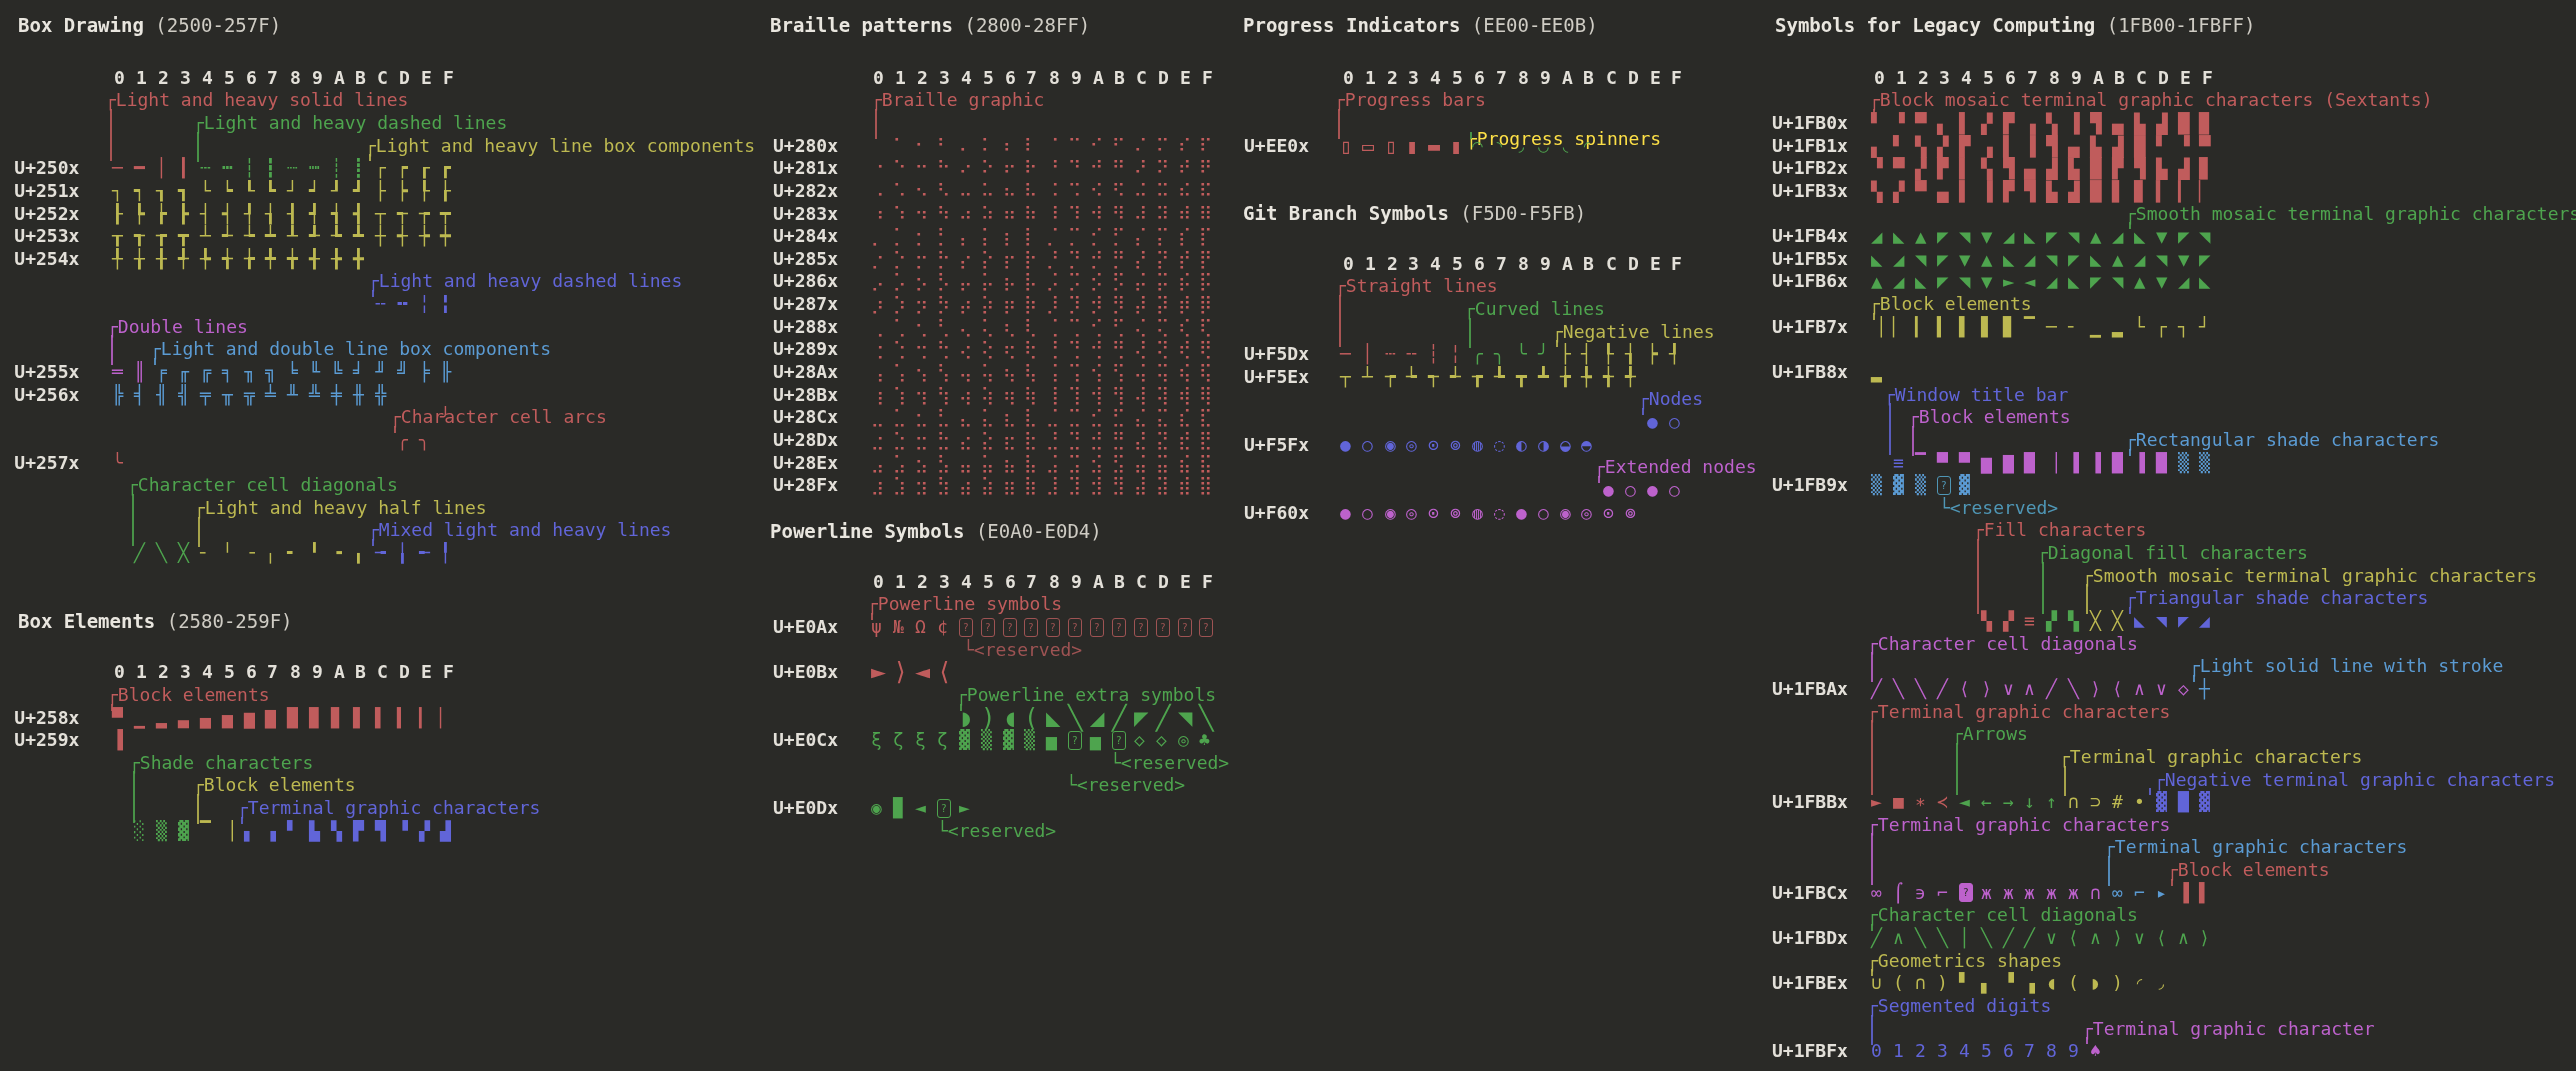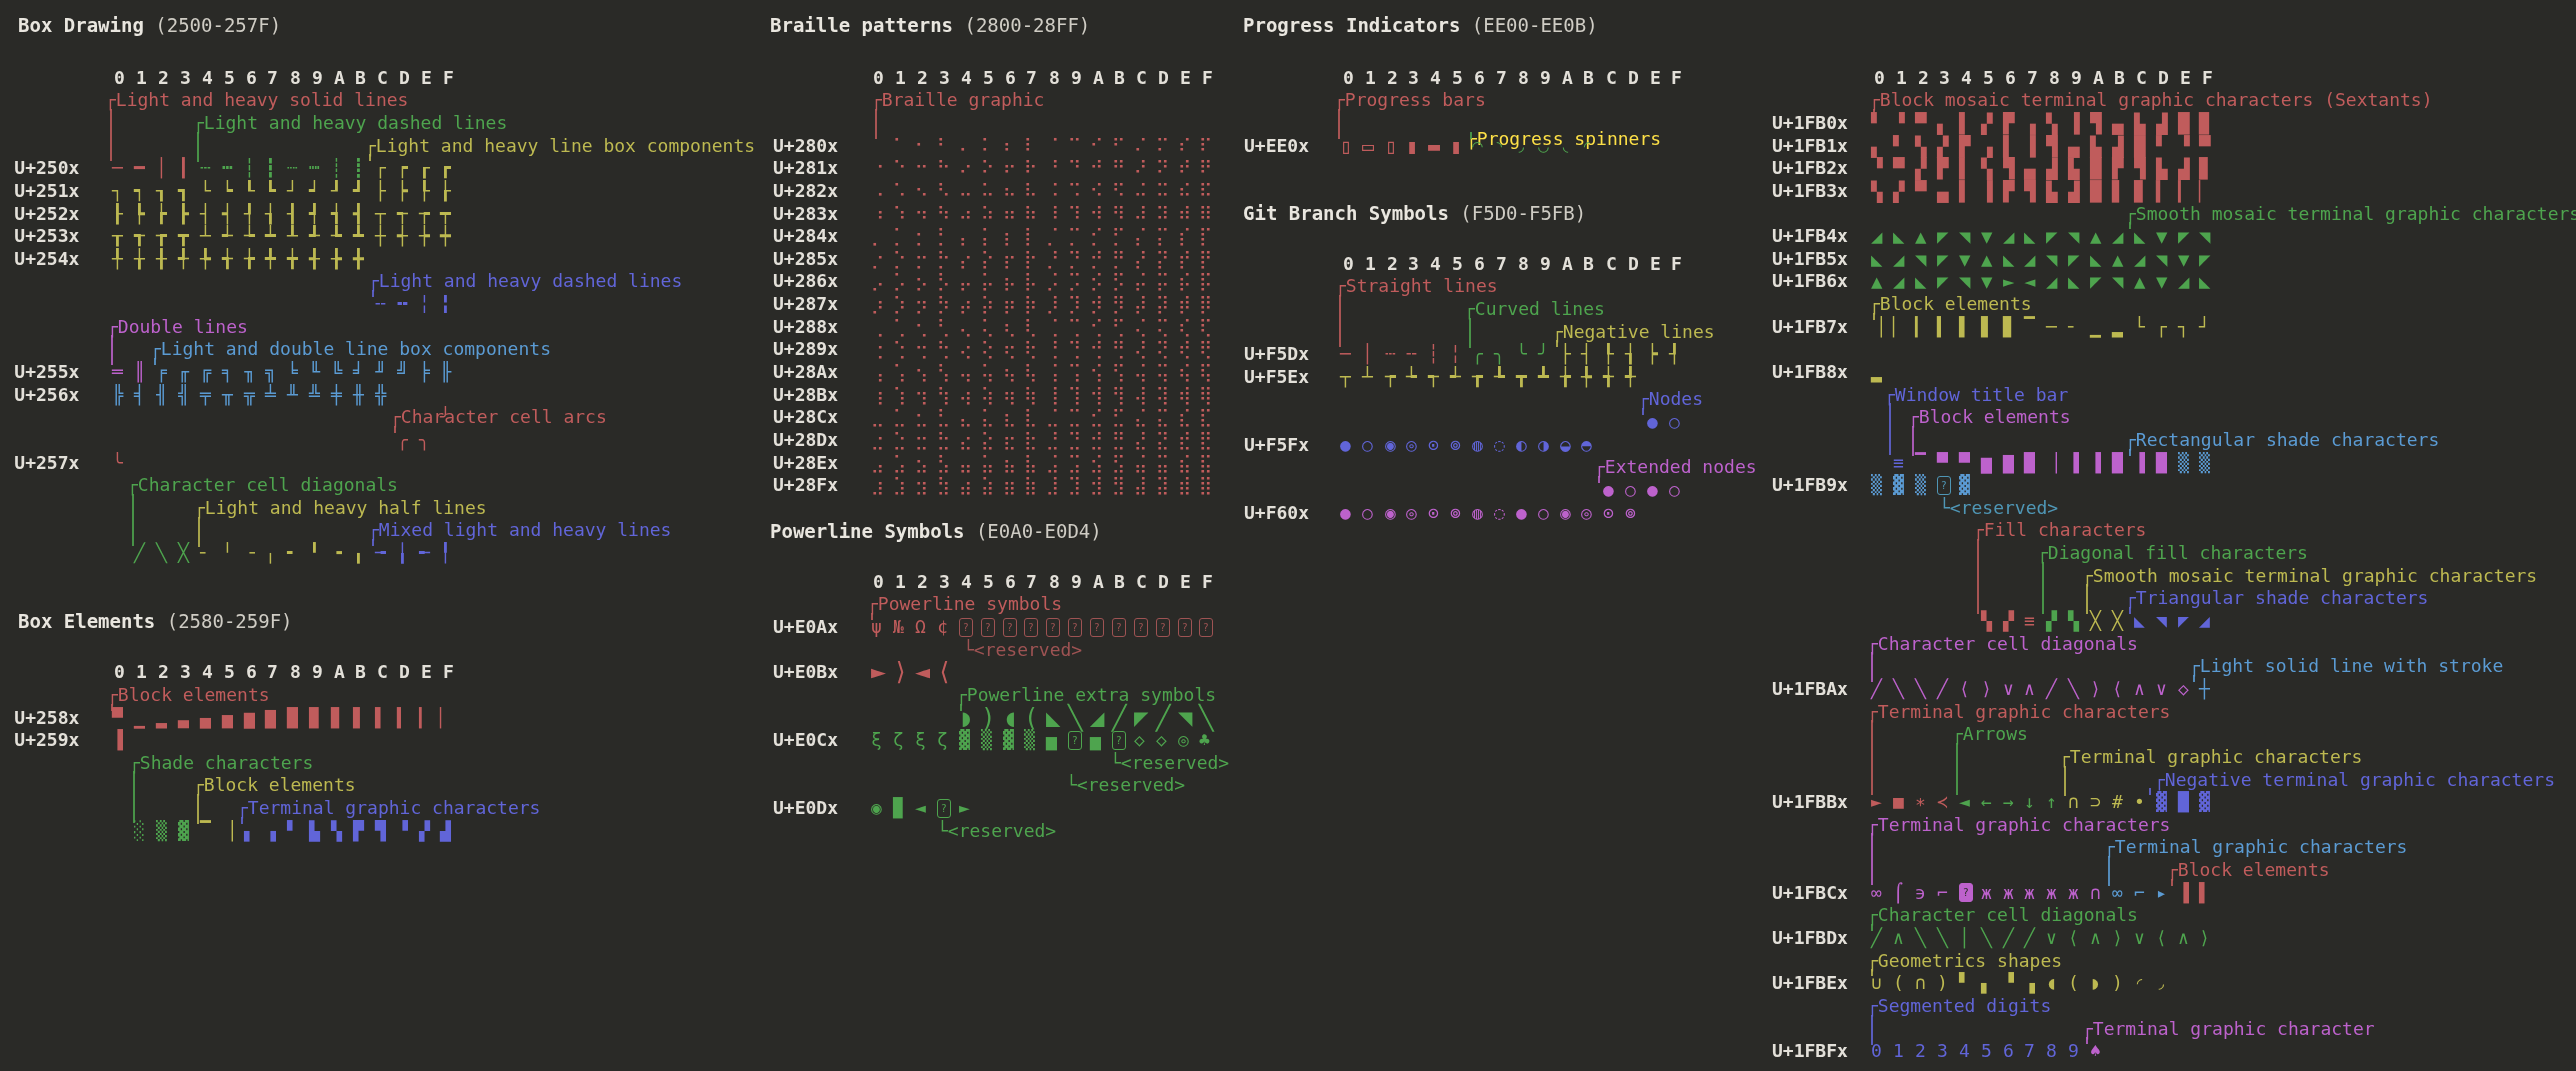--- a/index.html
+++ b/index.html
@@ -746,20 +746,21 @@
     <span class="abs cell" style="left: 1428px; top: 502px; color: rgb(189, 98, 204);">⊙</span>
     <span class="abs cell" style="left: 1450px; top: 502px; color: rgb(189, 98, 204);">⊚</span>
     <span class="abs cell" style="left: 1472px; top: 502px; color: rgb(189, 98, 204);">◍</span>
     <span class="abs cell" style="left: 1494px; top: 502px; color: rgb(189, 98, 204);">◌</span>
     <span class="abs cell" style="left: 1516px; top: 502px; color: rgb(189, 98, 204);">●</span>
     <span class="abs cell" style="left: 1538px; top: 502px; color: rgb(189, 98, 204);">○</span>
     <span class="abs cell" style="left: 1560px; top: 502px; color: rgb(189, 98, 204);">◉</span>
     <span class="abs cell" style="left: 1581px; top: 502px; color: rgb(189, 98, 204);">◎</span>
     <span class="abs cell" style="left: 1603px; top: 502px; color: rgb(189, 98, 204);">⊙</span>
     <span class="abs cell" style="left: 1625px; top: 502px; color: rgb(189, 98, 204);">⊚</span>
+    <div class="title" style="left: 1775px; top: 13px;"><span class="tname">Symbols for Legacy Computing</span><span class="trange"> (1FB00-1FBFF)</span></div>
     <span class="abs hexd" style="left: 1874px; top: 67px; color: rgb(227, 224, 217); font-weight: 700;">0</span>
     <span class="abs hexd" style="left: 1896px; top: 67px; color: rgb(227, 224, 217); font-weight: 700;">1</span>
     <span class="abs hexd" style="left: 1918px; top: 67px; color: rgb(227, 224, 217); font-weight: 700;">2</span>
     <span class="abs hexd" style="left: 1939px; top: 67px; color: rgb(227, 224, 217); font-weight: 700;">3</span>
     <span class="abs hexd" style="left: 1961px; top: 67px; color: rgb(227, 224, 217); font-weight: 700;">4</span>
     <span class="abs hexd" style="left: 1983px; top: 67px; color: rgb(227, 224, 217); font-weight: 700;">5</span>
     <span class="abs hexd" style="left: 2005px; top: 67px; color: rgb(227, 224, 217); font-weight: 700;">6</span>
     <span class="abs hexd" style="left: 2027px; top: 67px; color: rgb(227, 224, 217); font-weight: 700;">7</span>
     <span class="abs hexd" style="left: 2049px; top: 67px; color: rgb(227, 224, 217); font-weight: 700;">8</span>
     <span class="abs hexd" style="left: 2071px; top: 67px; color: rgb(227, 224, 217); font-weight: 700;">9</span>

